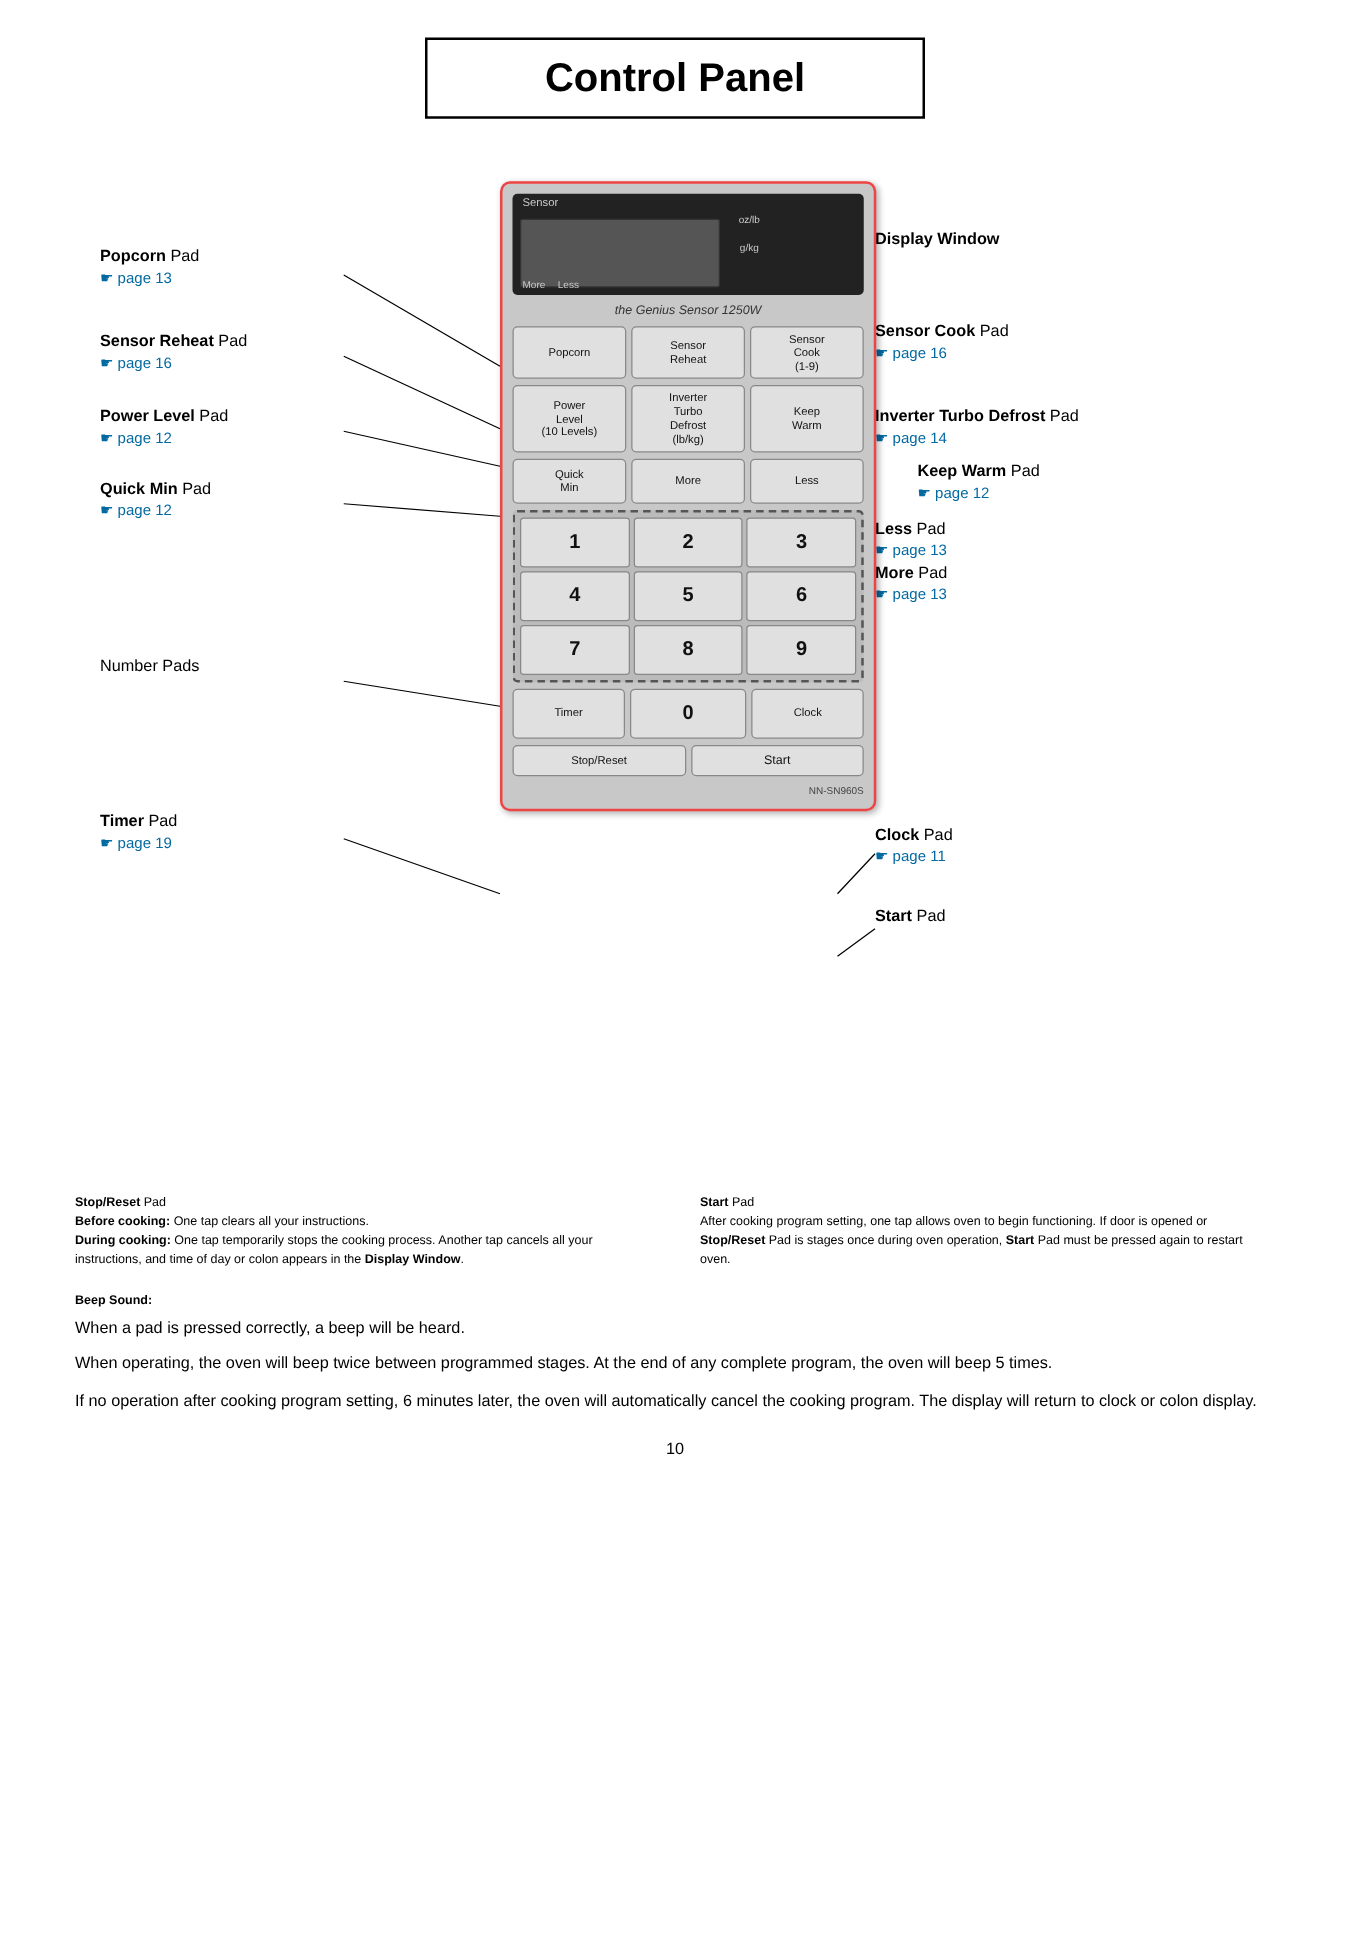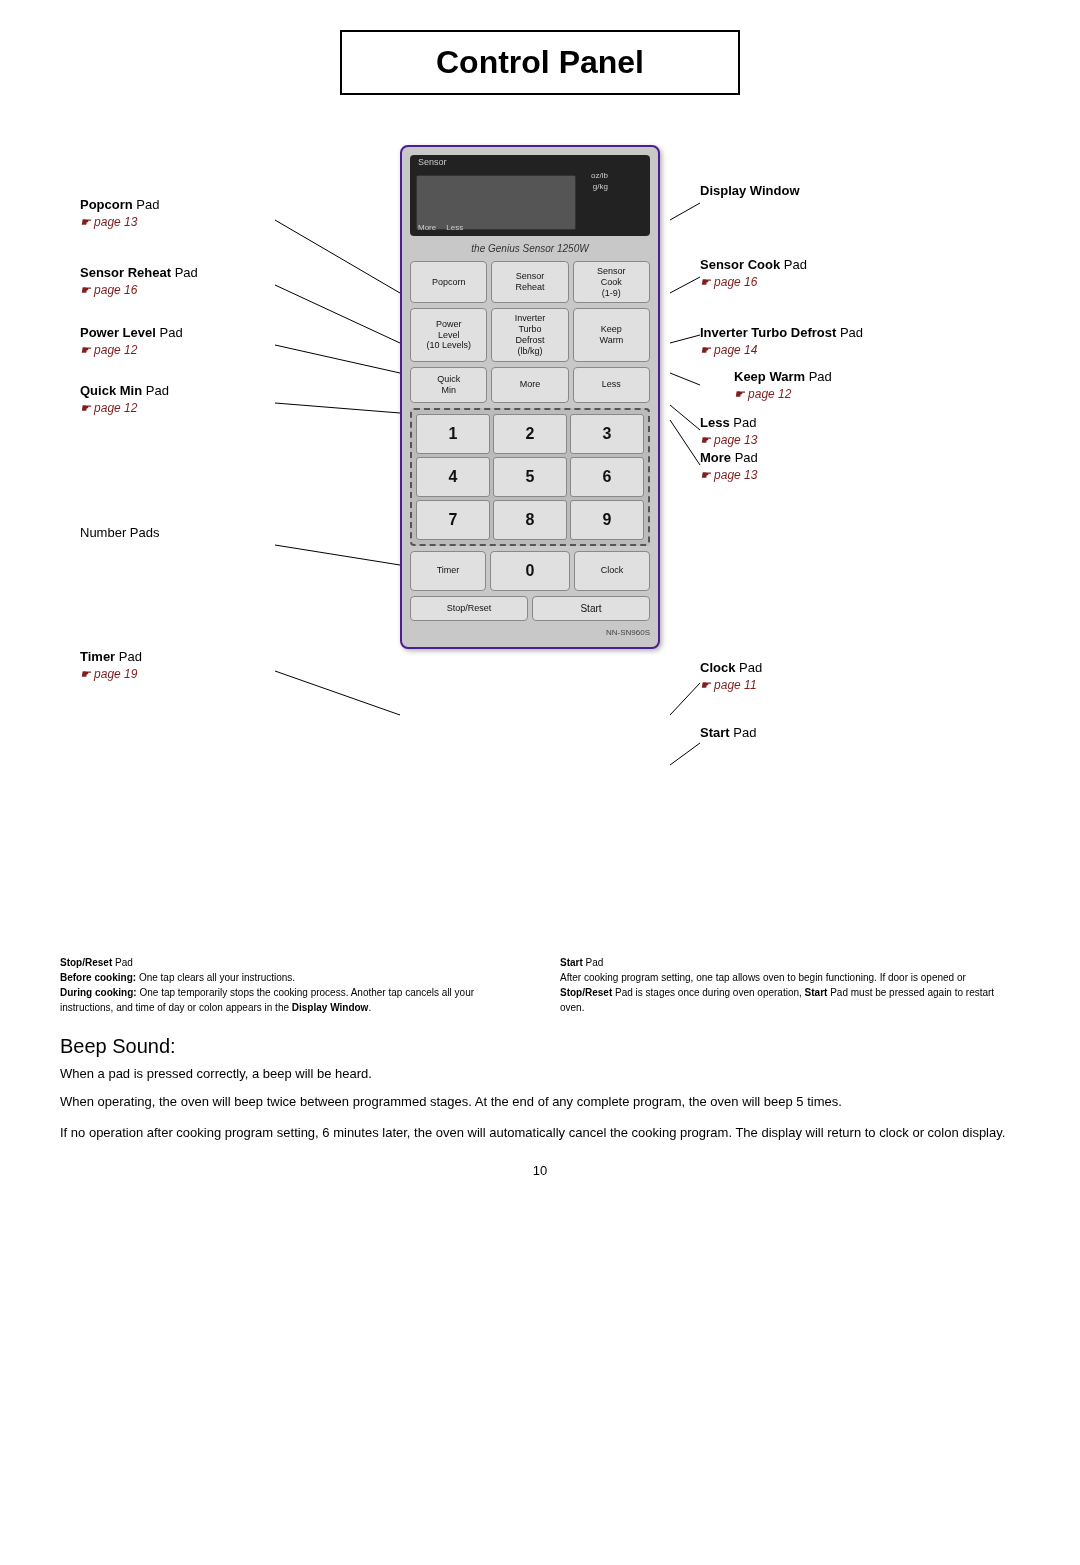--- a/index.html
+++ b/index.html
@@ -21,23 +21,23 @@
       padding: 12px 40px;
       margin: 0 auto 30px auto;
       display: block;
       width: fit-content;
       min-width: 400px;
     }
 
     
     .microwave-panel {
       background: #c8c8c8;
-      border: 2px solid #4c1d95;
+      border: 2px solid #ef4444;
       border-radius: 8px;
-      width: 260px;
+      width: 301px;
       padding: 8px;
       display: flex;
       flex-direction: column;
       gap: 5px;
       box-shadow: 2px 2px 5px rgba(0,0,0,0.3);
     }
 
     
     .display-section {
       background: #222;
@@ -62,25 +62,25 @@
       color: #ccc;
       font-size: 9px;
       position: absolute;
       top: 2px;
       left: 8px;
     }
 
     .display-units {
       display: flex;
       flex-direction: column;
-      align-items: flex-end;
+      align-items: center;
       margin-left: 5px;
       color: #ccc;
       font-size: 8px;
-      gap: 2px;
+      gap: 14px;
       padding-top: 10px;
     }
 
     .display-more-less {
       color: #ccc;
       font-size: 8px;
       position: absolute;
       bottom: 4px;
       left: 8px;
       display: flex;
@@ -184,22 +184,21 @@
       font-size: 13px;
       line-height: 1.3;
     }
 
     .ann-label b {
       font-weight: bold;
     }
 
     .ann-page {
       font-size: 12px;
-      color: #7f1d1d;
-      font-style: italic;
+      color: #0369a1;
     }
 
     
     .lines-svg {
       position: absolute;
       top: 0;
       left: 0;
       width: 100%;
       height: 100%;
       pointer-events: none;
@@ -223,22 +222,22 @@
     .content-section {
       width: 960px;
       margin: 0 auto;
     }
 
     .beep-section {
       margin-top: 20px;
     }
 
     .beep-title {
-      font-weight: normal;
-      font-size: 20px;
+      font-weight: bold;
+      font-size: 10px;
       margin-bottom: 6px;
     }
 
     .beep-text {
       font-size: 13px;
       line-height: 1.5;
       margin-bottom: 8px;
     }
 
     .note-section {

